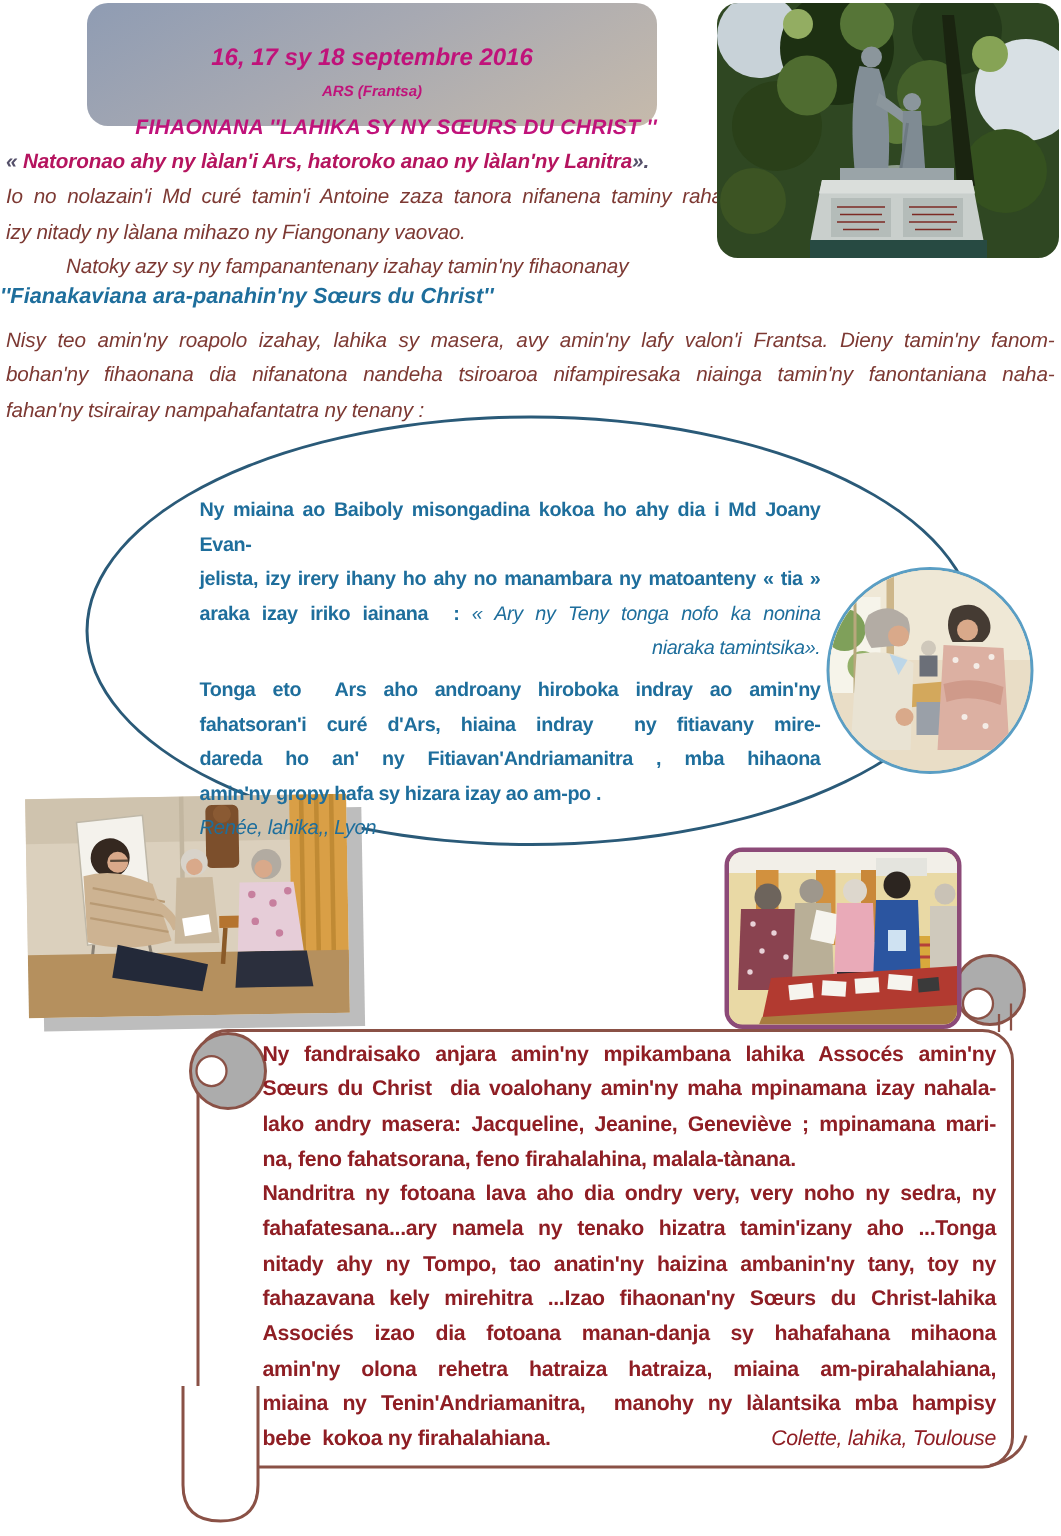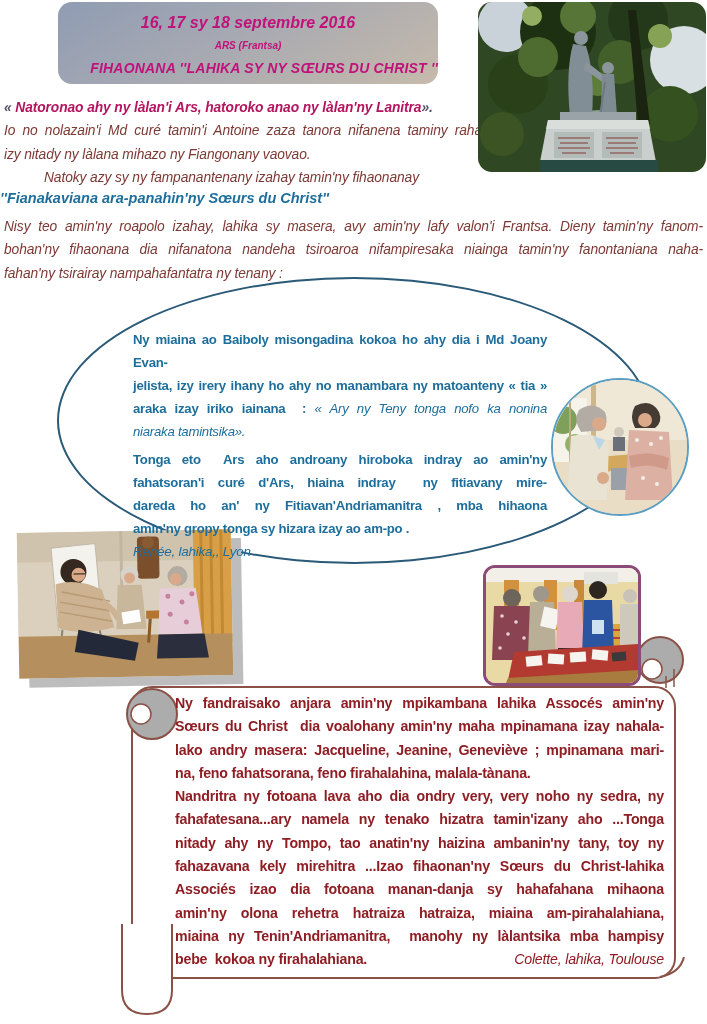--- a/index.html
+++ b/index.html
@@ -3,21 +3,21 @@
 <meta charset="utf-8">
 <style>
   html,body{margin:0;padding:0;background:#ffffff;}
   .page{position:relative;width:707px;height:1024px;background:#ffffff;overflow:hidden;
         font-family:"Liberation Sans",sans-serif;}
 
   
   .header-box{position:absolute;left:58px;top:2px;width:380px;height:82px;border-radius:14px;
       background:linear-gradient(150deg,#8f9cb3 0%,#a7a9b2 45%,#c6baab 100%);
       text-align:center;color:#c0127a;font-weight:bold;font-style:italic;}
-  .header-box .h1{padding-top:9px;font-size:16px;line-height:23px;}
+  .header-box .h1{padding-top:25px;font-size:16px;line-height:23px;}
   .header-box .h2{font-size:10px;line-height:23px;}
   .header-box .h3{font-size:14px;line-height:22px;letter-spacing:.2px;text-align:right;}
 
   
   .statue{position:absolute;left:478px;top:2px;width:228px;height:170px;border-radius:14px;
       overflow:hidden;z-index:4;}
   .photo-left{position:absolute;left:18px;top:531px;width:214px;height:146px;
       transform:rotate(-1deg);box-shadow:10px 9px 0 #bdbdbd;z-index:5;overflow:hidden;background:#dbd0bd;}
   .photo-right{position:absolute;left:483px;top:565px;width:152px;height:115px;border:3px solid #8c4a78;
       border-radius:12px;z-index:5;overflow:hidden;background:#e9d9a5;}
@@ -34,21 +34,21 @@
   .qmark{color:#55506a;font-weight:bold;}
   .mag{color:#b5145f;font-weight:bold;}
   .theme{position:absolute;left:0px;top:190px;width:690px;text-align:left;color:#1e6e9c;
       font-weight:bold;font-style:italic;font-size:14.5px;z-index:3;}
 
   
   .ellipse{position:absolute;left:57px;top:277px;width:590px;height:283px;border:2px solid #2a5a78;
       border-radius:50%;z-index:1;}
   .etext{position:absolute;left:133px;top:328px;width:414px;color:#1e6e9c;font-weight:bold;
       font-size:13.2px;line-height:23px;letter-spacing:-.25px;z-index:6;}
-  .etext .it{font-weight:normal;font-style:italic;}
+  .etext .it{font-weight:normal;font-style:italic;text-align:right;}
   .etext .blk2{margin-top:5px;}
   .sig{font-weight:normal;font-style:italic;text-align:left;font-size:13.5px;}
 
   
   .scroll-svg{position:absolute;left:108px;top:628px;z-index:2;}
   .stext{position:absolute;left:175px;top:692px;width:489px;color:#8f1e24;font-weight:bold;
       font-size:14.2px;line-height:23.3px;letter-spacing:-.2px;z-index:6;}
   .stext .lastrow{display:flex;justify-content:space-between;align-items:baseline;}
   .stext .sig2{font-weight:normal;font-style:italic;color:#8f1e24;white-space:nowrap;}
 </style>
@@ -125,21 +125,21 @@
 
   <div class="etext">
     <div class="tline jl">Ny miaina ao Baiboly misongadina kokoa ho ahy dia i Md Joany Evan-</div>
     <div class="tline jl">jelista, izy irery ihany ho ahy no manambara ny matoanteny « tia »</div>
     <div class="tline jl"><span>araka izay iriko iainana  : </span><span class="it">« Ary ny Teny tonga nofo ka nonina</span></div>
     <div class="tline it">niaraka tamintsika».</div>
     <div class="blk2">
       <div class="tline jl">Tonga eto  Ars aho androany hiroboka indray ao amin'ny</div>
       <div class="tline jl">fahatsoran'i curé d'Ars, hiaina indray  ny fitiavany mire-</div>
       <div class="tline jl">dareda ho an' ny Fitiavan'Andriamanitra , mba hihaona</div>
-      <div class="tline">amin'ny gropy tonga sy hizara izay ao am-po .</div>
+      <div class="tline">amin'ny gropy hafa sy hizara izay ao am-po .</div>
     </div>
     <div class="sig">Renée, lahika,, Lyon</div>
   </div>
 
   <div class="circle-photo">
     <svg viewBox="0 0 134 134" width="134" height="134">
       <rect width="134" height="134" fill="#e9ddc6"></rect>
       <rect width="134" height="60" fill="#efe8d6"></rect>
       <rect x="0" y="18" width="34" height="64" fill="#f6f4ea"></rect>
       <circle cx="10" cy="40" r="14" fill="#7fa05a"></circle>

